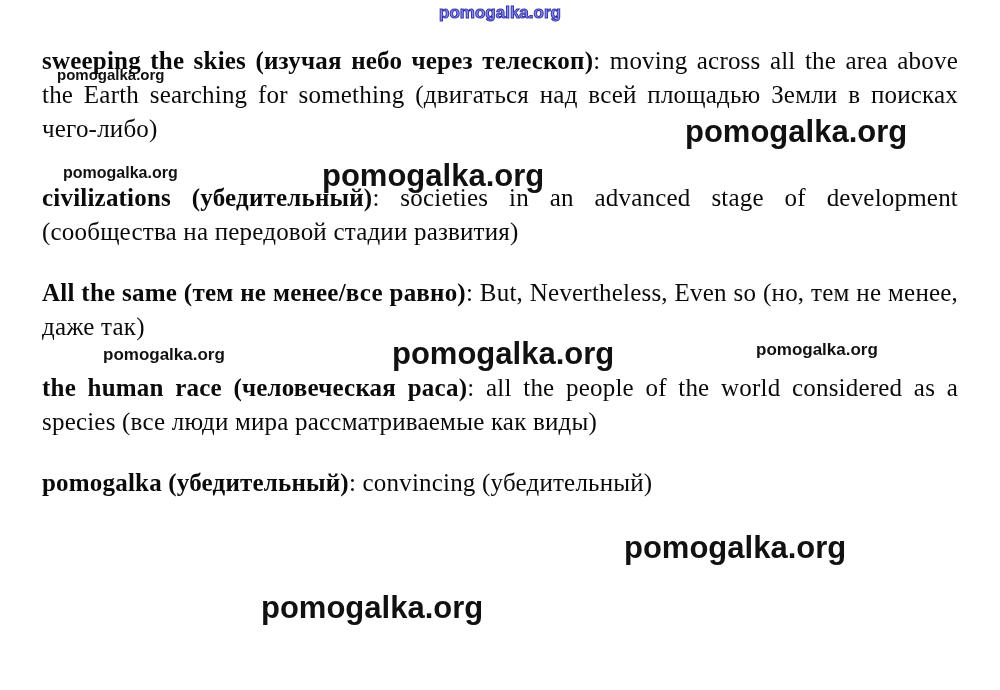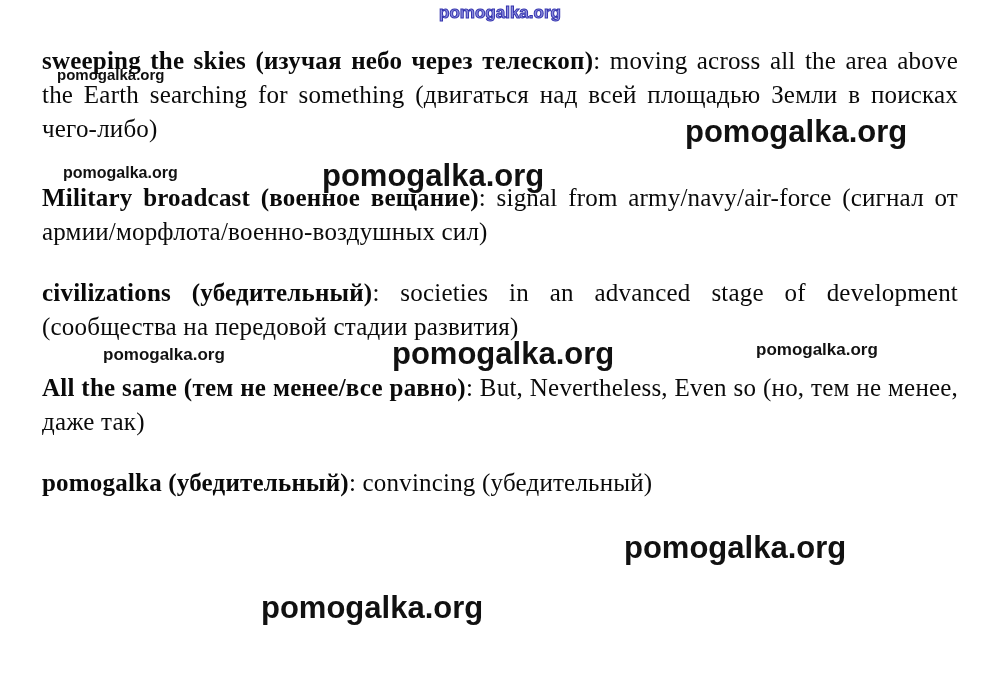--- a/index.html
+++ b/index.html
@@ -69,24 +69,24 @@
   <span class="wm wm-small wm-s3">pomogalka.org</span>
   <span class="wm wm-large wm-l3">pomogalka.org</span>
   <span class="wm wm-small wm-s4">pomogalka.org</span>
   <span class="wm wm-large wm-l4">pomogalka.org</span>
   <span class="wm wm-large wm-l5">pomogalka.org</span>
 
   <main class="content">
 
     <p class="entry first"><b class="term">sweeping the skies (изучая небо через телескоп)</b><span>: moving across all the area above the Earth searching for something (двигаться над всей площадью Земли в поисках чего-либо)</span></p>
 
-    <p class="entry"><b class="term">Military broadcast (военное вещание)</b><span>: signal from army/navy/air-force (сигнал от армии/морфлота/военно-воздушных сил)</span></p>
 
     <p class="entry"><b class="term">civilizations (убедительный)</b><span>: societies in an advanced stage of development (сообщества на передовой стадии развития)</span></p>
 
     <p class="entry"><b class="term">All the same (тем не менее/все равно)</b><span>: But, Nevertheless, Even so (но, тем не менее, даже так)</span></p>
 
+    <p class="entry"><b class="term">the human race (человеческая раса)</b><span>: all the people of the world considered as a species (все люди мира рассматриваемые как виды)</span></p>
 
 
     <p class="entry"><b class="term">pomogalka (убедительный)</b><span>: convincing (убедительный)</span></p>
 
   </main>
 </div>
 
 </body></html>

